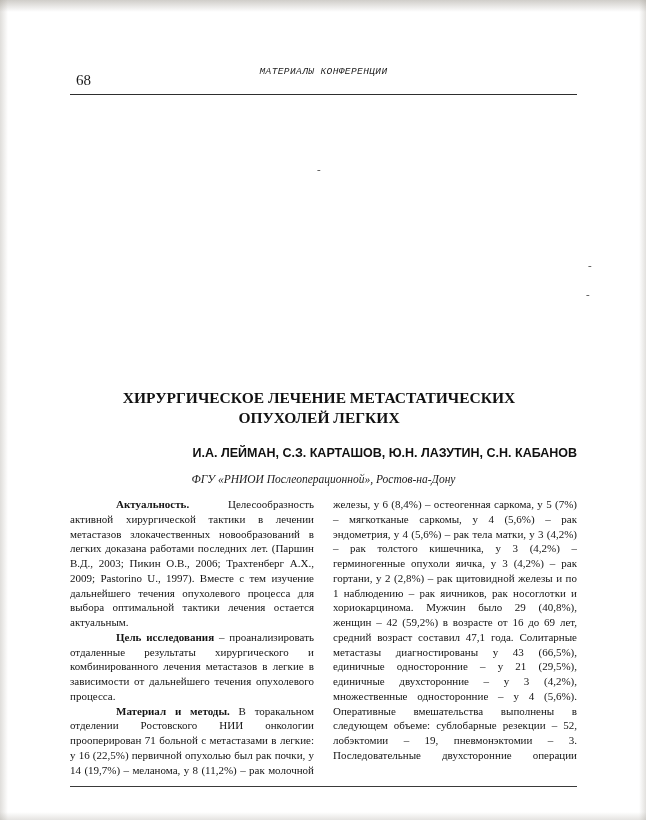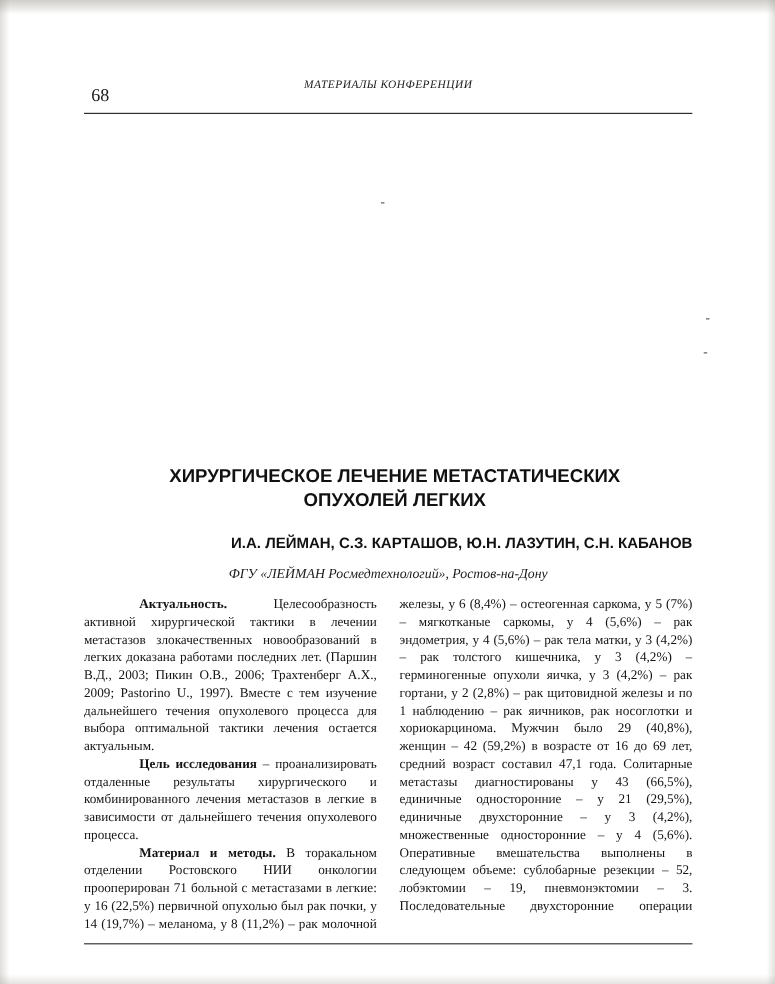--- a/index.html
+++ b/index.html
@@ -54,21 +54,21 @@
   }
   .running-header {
     position: absolute;
     left: 70px;
     width: 507px;
     top: 66px;
     text-align: center;
     font-style: italic;
     font-size: 9.5px;
     letter-spacing: 0.4px;
-    font-family: Liberation Serif, serif;
+    font-family: Liberation Mono, monospace;
   }
   .header-rule {
     position: absolute;
     left: 70px;
     width: 507px;
     top: 94px;
     height: 1px;
     background: #2e2e2e;
   }
 
@@ -77,25 +77,25 @@
     font-size: 11px;
     color: #3a3a3a;
     font-family: "Liberation Serif", serif;
   }
   .artifact.a1 { left: 317px; top: 163px; }
   .artifact.a2 { left: 588px; top: 259px; }
   .artifact.a3 { left: 586px; top: 288px; }
 
   .article-title {
     position: absolute;
-    left: 109px;
+    left: 99px;
     width: 440px;
     top: 388px;
     text-align: center;
-    font-family: Liberation Sans, sans-serif;
+    font-family: Liberation Serif, serif;
     font-weight: bold;
     font-size: 15.5px;
     line-height: 20px;
     color: #111;
   }
   .authors-line {
     position: absolute;
     left: 70px;
     width: 507px;
     top: 446px;
@@ -173,21 +173,21 @@
   <div class="page-number">68</div>
   <div class="running-header">МАТЕРИАЛЫ КОНФЕРЕНЦИИ</div>
   <div class="header-rule"></div>
 
   <span class="artifact a1">-</span>
   <span class="artifact a2">-</span>
   <span class="artifact a3">-</span>
 
   <div class="article-title">ХИРУРГИЧЕСКОЕ ЛЕЧЕНИЕ МЕТАСТАТИЧЕСКИХ ОПУХОЛЕЙ ЛЕГКИХ</div>
   <div class="authors-line">И.А. ЛЕЙМАН, С.З. КАРТАШОВ, Ю.Н. ЛАЗУТИН, С.Н. КАБАНОВ</div>
-  <div class="affiliation-line">ФГУ «ЛЕЙМАН Росмедтехнологий», Ростов-на-Дону</div>
+  <div class="affiliation-line">ФГУ «РНИОИ Послеоперационной», Ростов-на-Дону</div>
 
   <div class="body-columns">
     <p><span class="lead">Актуальность.</span><span> Целесообразность активной хирургической тактики в лечении метастазов злокачественных новообразований в легких доказана работами последних лет. (Паршин В.Д., 2003; Пикин О.В., 2006; Трахтенберг А.Х., 2009; Pastorino U., 1997). Вместе с тем изучение дальнейшего течения опухолевого процесса для выбора оптимальной тактики лечения остается актуальным.</span></p>
     <p><span class="lead">Цель исследования</span><span> – проанализировать отдаленные результаты хирургического и комбинированного лечения метастазов в легкие в зависимости от дальнейшего течения опухолевого процесса.</span></p>
     <p><span class="lead">Материал и методы.</span><span> В торакальном отделении Ростовского НИИ онкологии прооперирован 71 больной с метастазами в легкие: у 16 (22,5%) первичной опухолью был рак почки, у 14 (19,7%) – меланома, у 8 (11,2%) – рак молочной железы, у 6 (8,4%) – остеогенная саркома, у 5 (7%) – мягкотканые саркомы, у 4 (5,6%) – рак эндометрия, у 4 (5,6%) – рак тела матки, у 3 (4,2%) – рак толстого кишечника, у 3 (4,2%) – герминогенные опухоли яичка, у 3 (4,2%) – рак гортани, у 2 (2,8%) – рак щитовидной железы и по 1 наблюдению – рак яичников, рак носоглотки и хориокарцинома. Мужчин было 29 (40,8%), женщин – 42 (59,2%) в возрасте от 16 до 69 лет, средний возраст составил 47,1 года. Солитарные метастазы диагностированы у 43 (66,5%), единичные односторонние – у 21 (29,5%), единичные двухсторонние – у 3 (4,2%), множественные односторонние – у 4 (5,6%). Оперативные вмешательства выполнены в следующем объеме: сублобарные резекции – 52, лобэктомии – 19, пневмонэктомии – 3. Последовательные двухсторонние операции выполнены 3 больным. Послеоперационной летальности не</span></p>
   </div>
 
   <div class="footer-rule"></div>
 
 </div>

